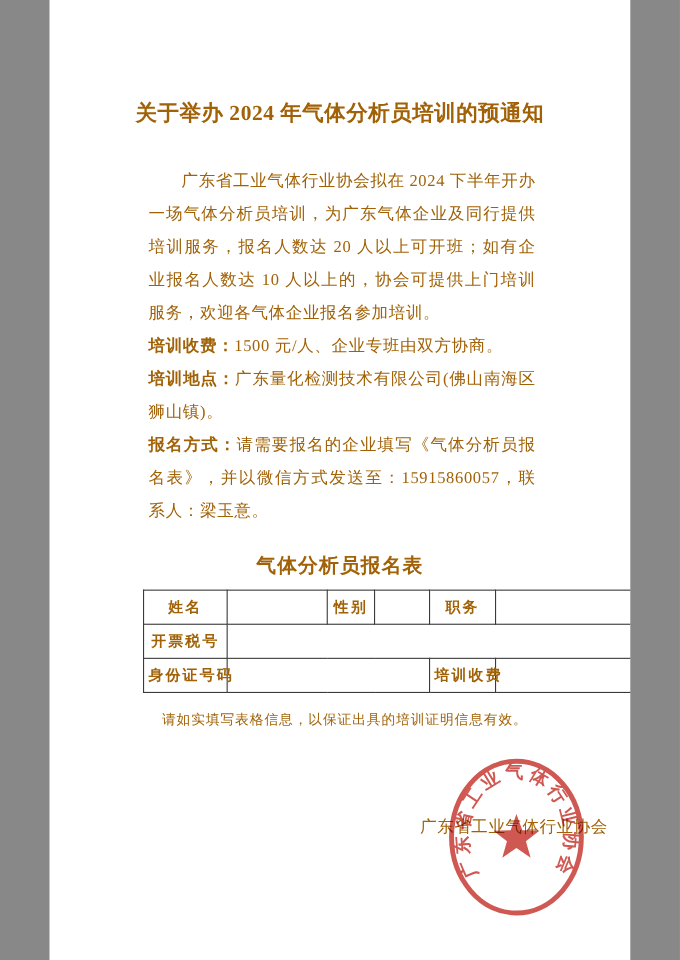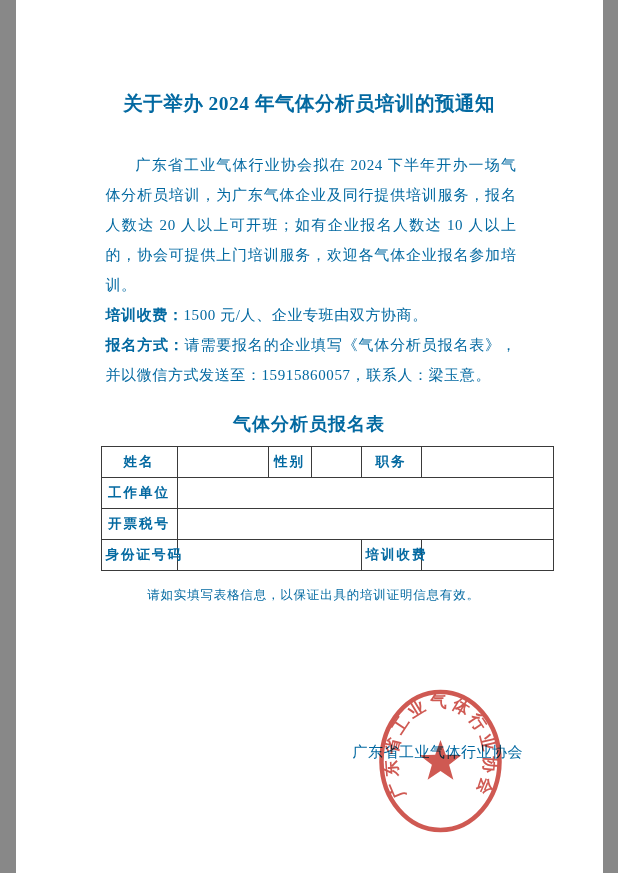--- a/index.html
+++ b/index.html
@@ -1,23 +1,23 @@
 <!DOCTYPE html>
 <html><head>
 <meta charset="utf-8">
 <style>
   html,body { margin:0; padding:0; background:#888; }
   .page {
     position: relative;
-    width: 587px;
+    width: 528px;
     height: 873px;
     margin: 0 auto;
     background: #ffffff;
     font-family: "Liberation Serif", "DejaVu Serif", serif;
-    color: #0369a1;
+    color: #a16207;
     overflow: hidden;
   }
   .doc-title {
     margin: 0;
     padding-top: 90px;
     font-size: 19.5px;
     line-height: 28px;
     font-weight: bold;
     text-align: center;
     letter-spacing: 0.5px;
@@ -97,20 +97,21 @@
 </head>
 <body>
 
 <div class="page">
 
   <h1 class="doc-title">关于举办 2024 年气体分析员培训的预通知</h1>
 
   <div class="body-text">
     <p class="intro">广东省工业气体行业协会拟在 2024 下半年开办一场气体分析员培训，为广东气体企业及同行提供培训服务，报名人数达 20 人以上可开班；如有企业报名人数达 10 人以上的，协会可提供上门培训服务，欢迎各气体企业报名参加培训。</p>
     <p class="item"><span class="item-label">培训收费：</span><span>1500 元/人、企业专班由双方协商。</span></p>
+    <p class="item"><span class="item-label">培训地点：</span><span>广东量化检测技术有限公司(佛山南海区狮山镇)。</span></p>
     <p class="item"><span class="item-label">报名方式：</span><span>请需要报名的企业填写《气体分析员报名表》，并以微信方式发送至：15915860057，联系人：梁玉意。</span></p>
   </div>
 
   <p class="form-title">气体分析员报名表</p>
 
   <table class="reg-table">
     <colgroup>
       <col style="width:76px">
         <col style="width:91px">
         <col style="width:43px">
@@ -119,24 +120,20 @@
         <col style="width:132px">
     </colgroup>
     <tbody>
       <tr>
         <td class="label">姓名</td>
         <td></td>
         <td class="label">性别</td>
         <td></td>
         <td class="label">职务</td>
         <td></td>
-      </tr>
-      <tr>
-        <td class="label">工作单位</td>
-        <td colspan="5"></td>
       </tr>
       <tr>
         <td class="label">开票税号</td>
         <td colspan="5"></td>
       </tr>
       <tr>
         <td class="label">身份证号码</td>
         <td colspan="3"></td>
         <td class="label">培训收费</td>
         <td></td>

